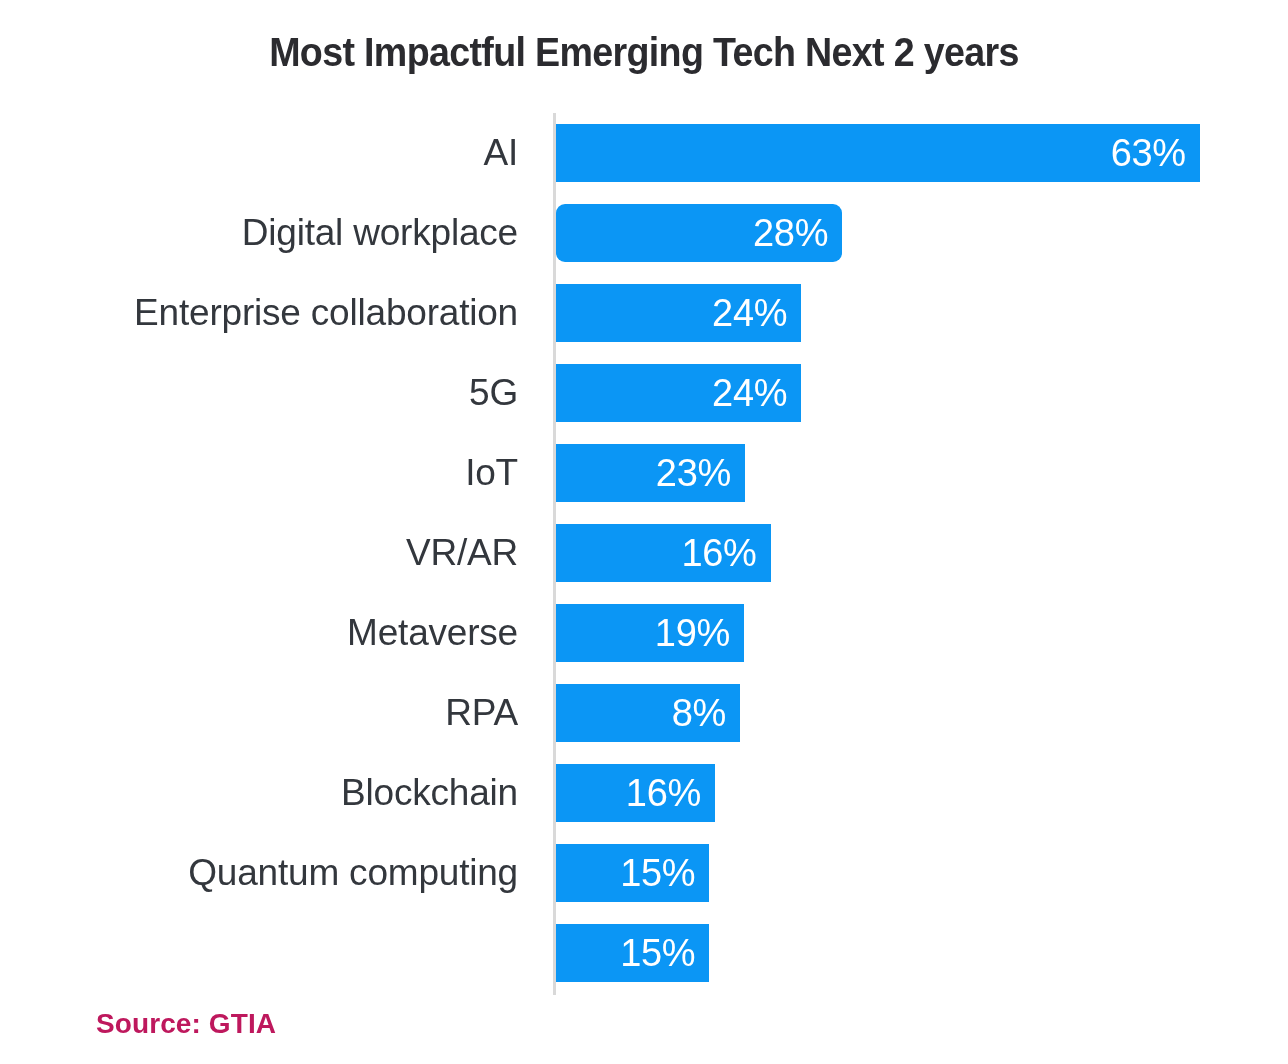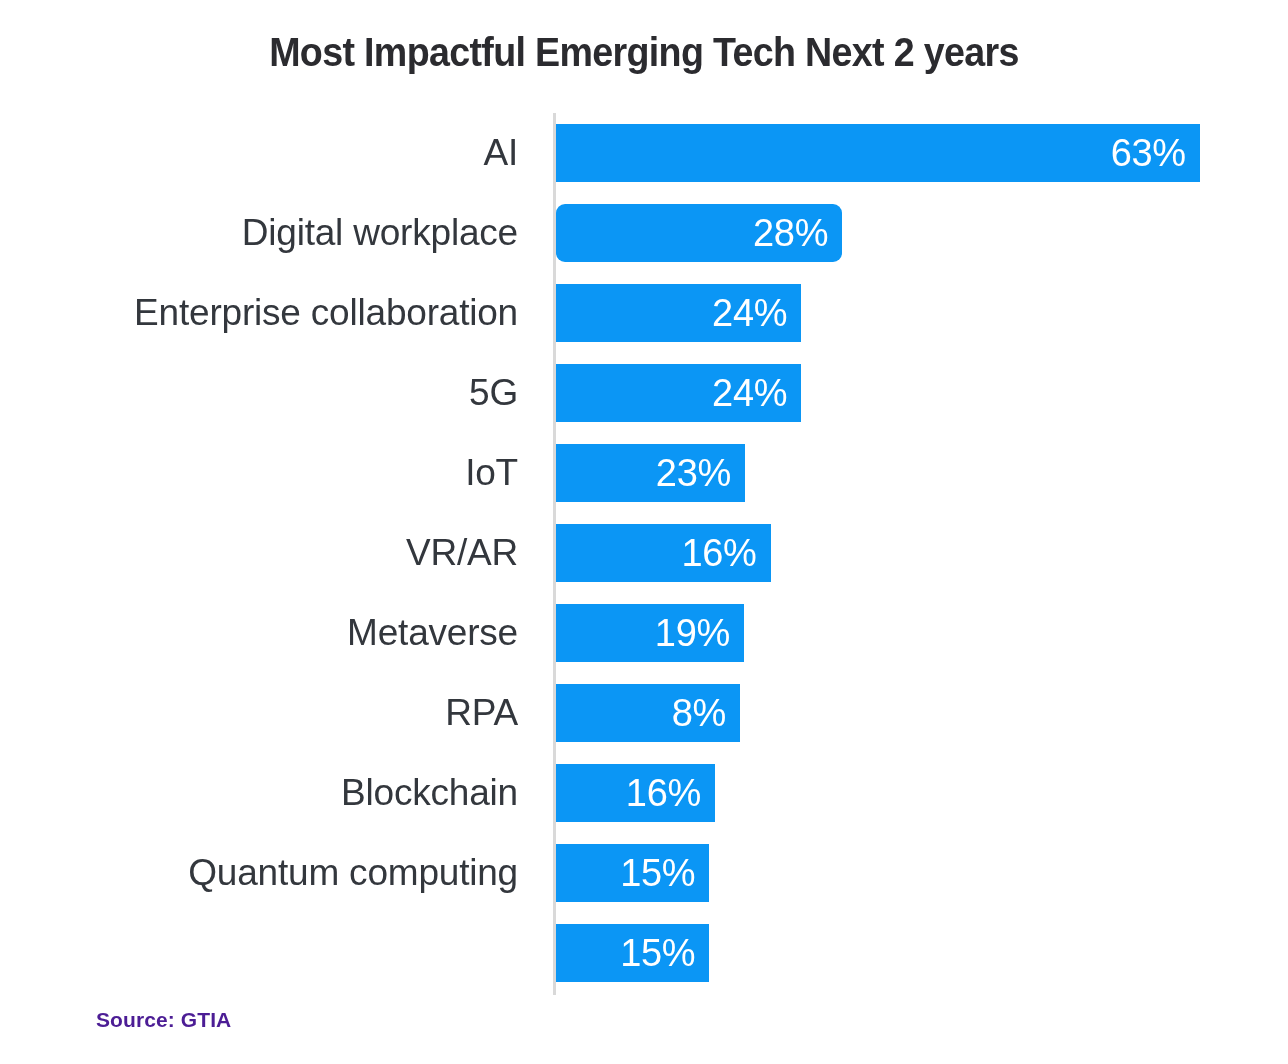--- a/index.html
+++ b/index.html
@@ -110,23 +110,23 @@
     white-space: nowrap;
     letter-spacing: -0.3px;
   }
 
   
   .source-note {
     position: absolute;
     left: 96px;
     top: 1008px;
     font-family: "Liberation Sans", sans-serif;
-    font-size: 21px;
+    font-size: 28px;
     font-weight: bold;
-    color: #4c1d95;
+    color: #be185d;
     letter-spacing: 0.1px;
     white-space: nowrap;
   }
 </style>
 </head>
 <body>
 
 <div class="figure">
 
   <div class="chart-title">Most Impactful Emerging Tech Next 2 years</div>

